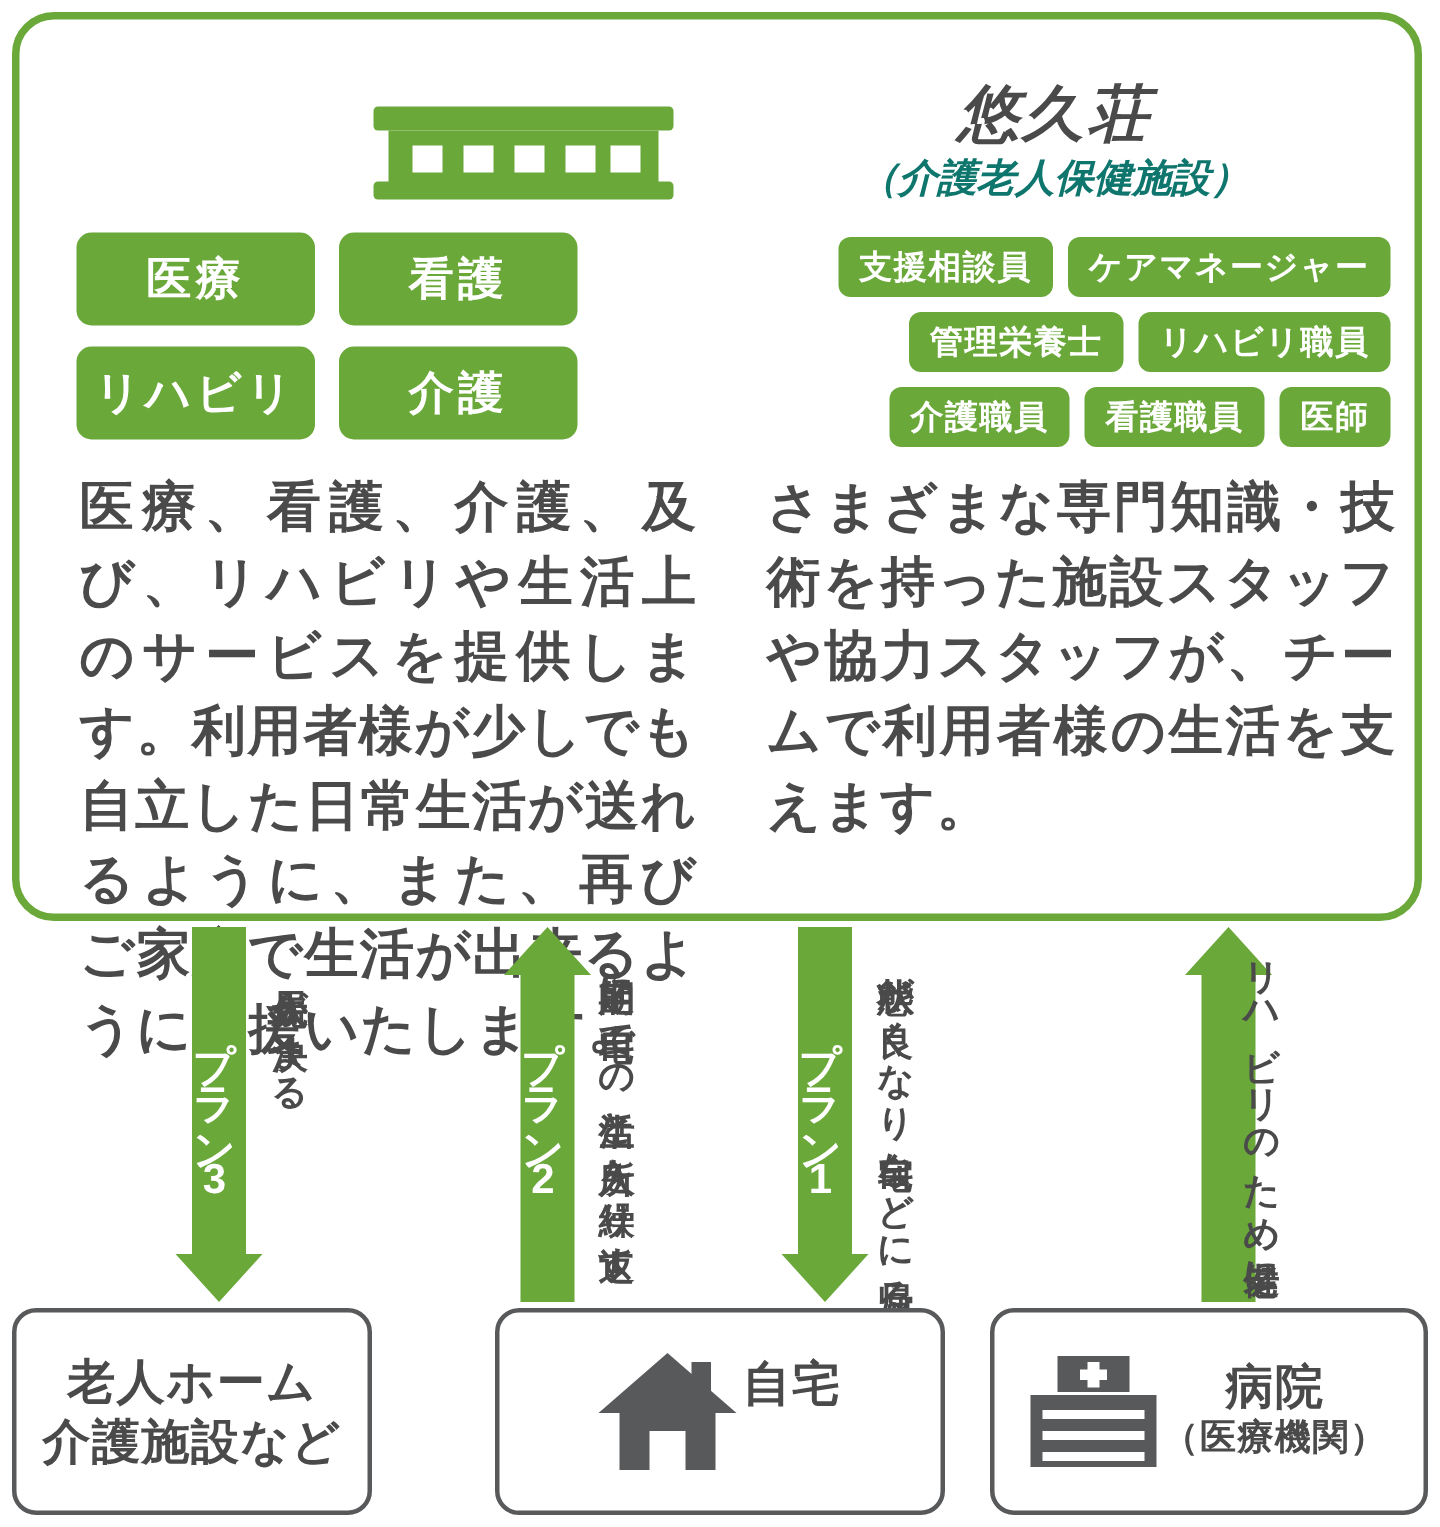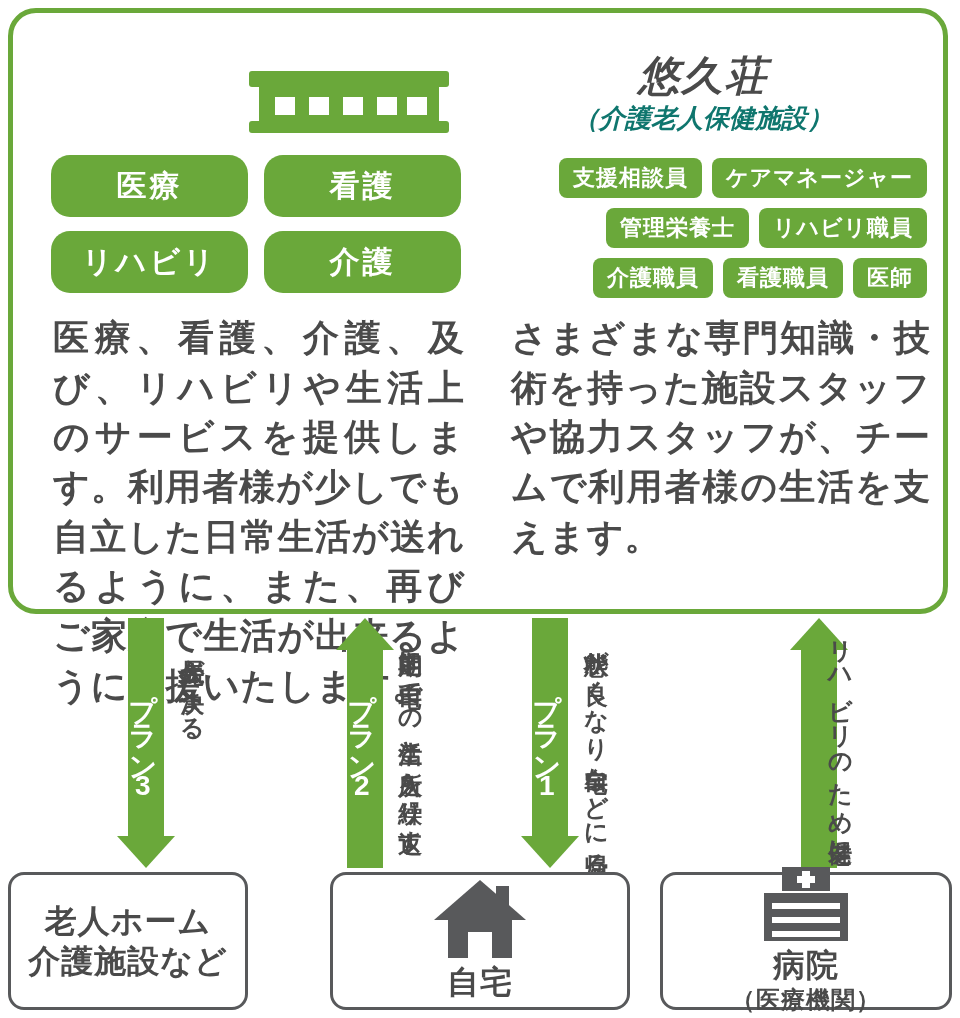--- a/index.html
+++ b/index.html
@@ -115,25 +115,24 @@
   #service-tags {
     position: absolute;
     left: 38px;
     top: 142px;
     width: 410px;
     display: flex;
     flex-wrap: wrap;
     gap: 14px 16px;
   }
   #service-tags .tag {
-    width: 197px;
+    width: 159px;
     height: 62px;
     font-size: 30px;
     letter-spacing: 3px;
-    border-radius: 19px;
   }
 
   
   #staff-tags {
     position: absolute;
     left: 500px;
     top: 145px;
     width: 414px;
     display: flex;
     flex-wrap: wrap;
@@ -257,21 +256,21 @@
     font-weight: bold;
     color: #4a4a4a;
     text-align: center;
     letter-spacing: 1px;
   }
 
   #box-home { left: 8px; width: 240px; }
   #box-own  { left: 330px; width: 300px; }
   #box-hosp { left: 660px; width: 292px; }
 
-  .dest-inner { display: flex; align-items: center; gap: 4px; flex-direction: column; }
+  .dest-inner { display: flex; align-items: flex-start; gap: 4px; }
 
   
   .house-icon { position: relative; width: 92px; height: 78px; }
   .house-icon .roof {
     position: absolute; left: 0; top: 0;
     width: 0; height: 0;
     border-left: 46px solid transparent;
     border-right: 46px solid transparent;
     border-bottom: 40px solid #58595b;
   }

